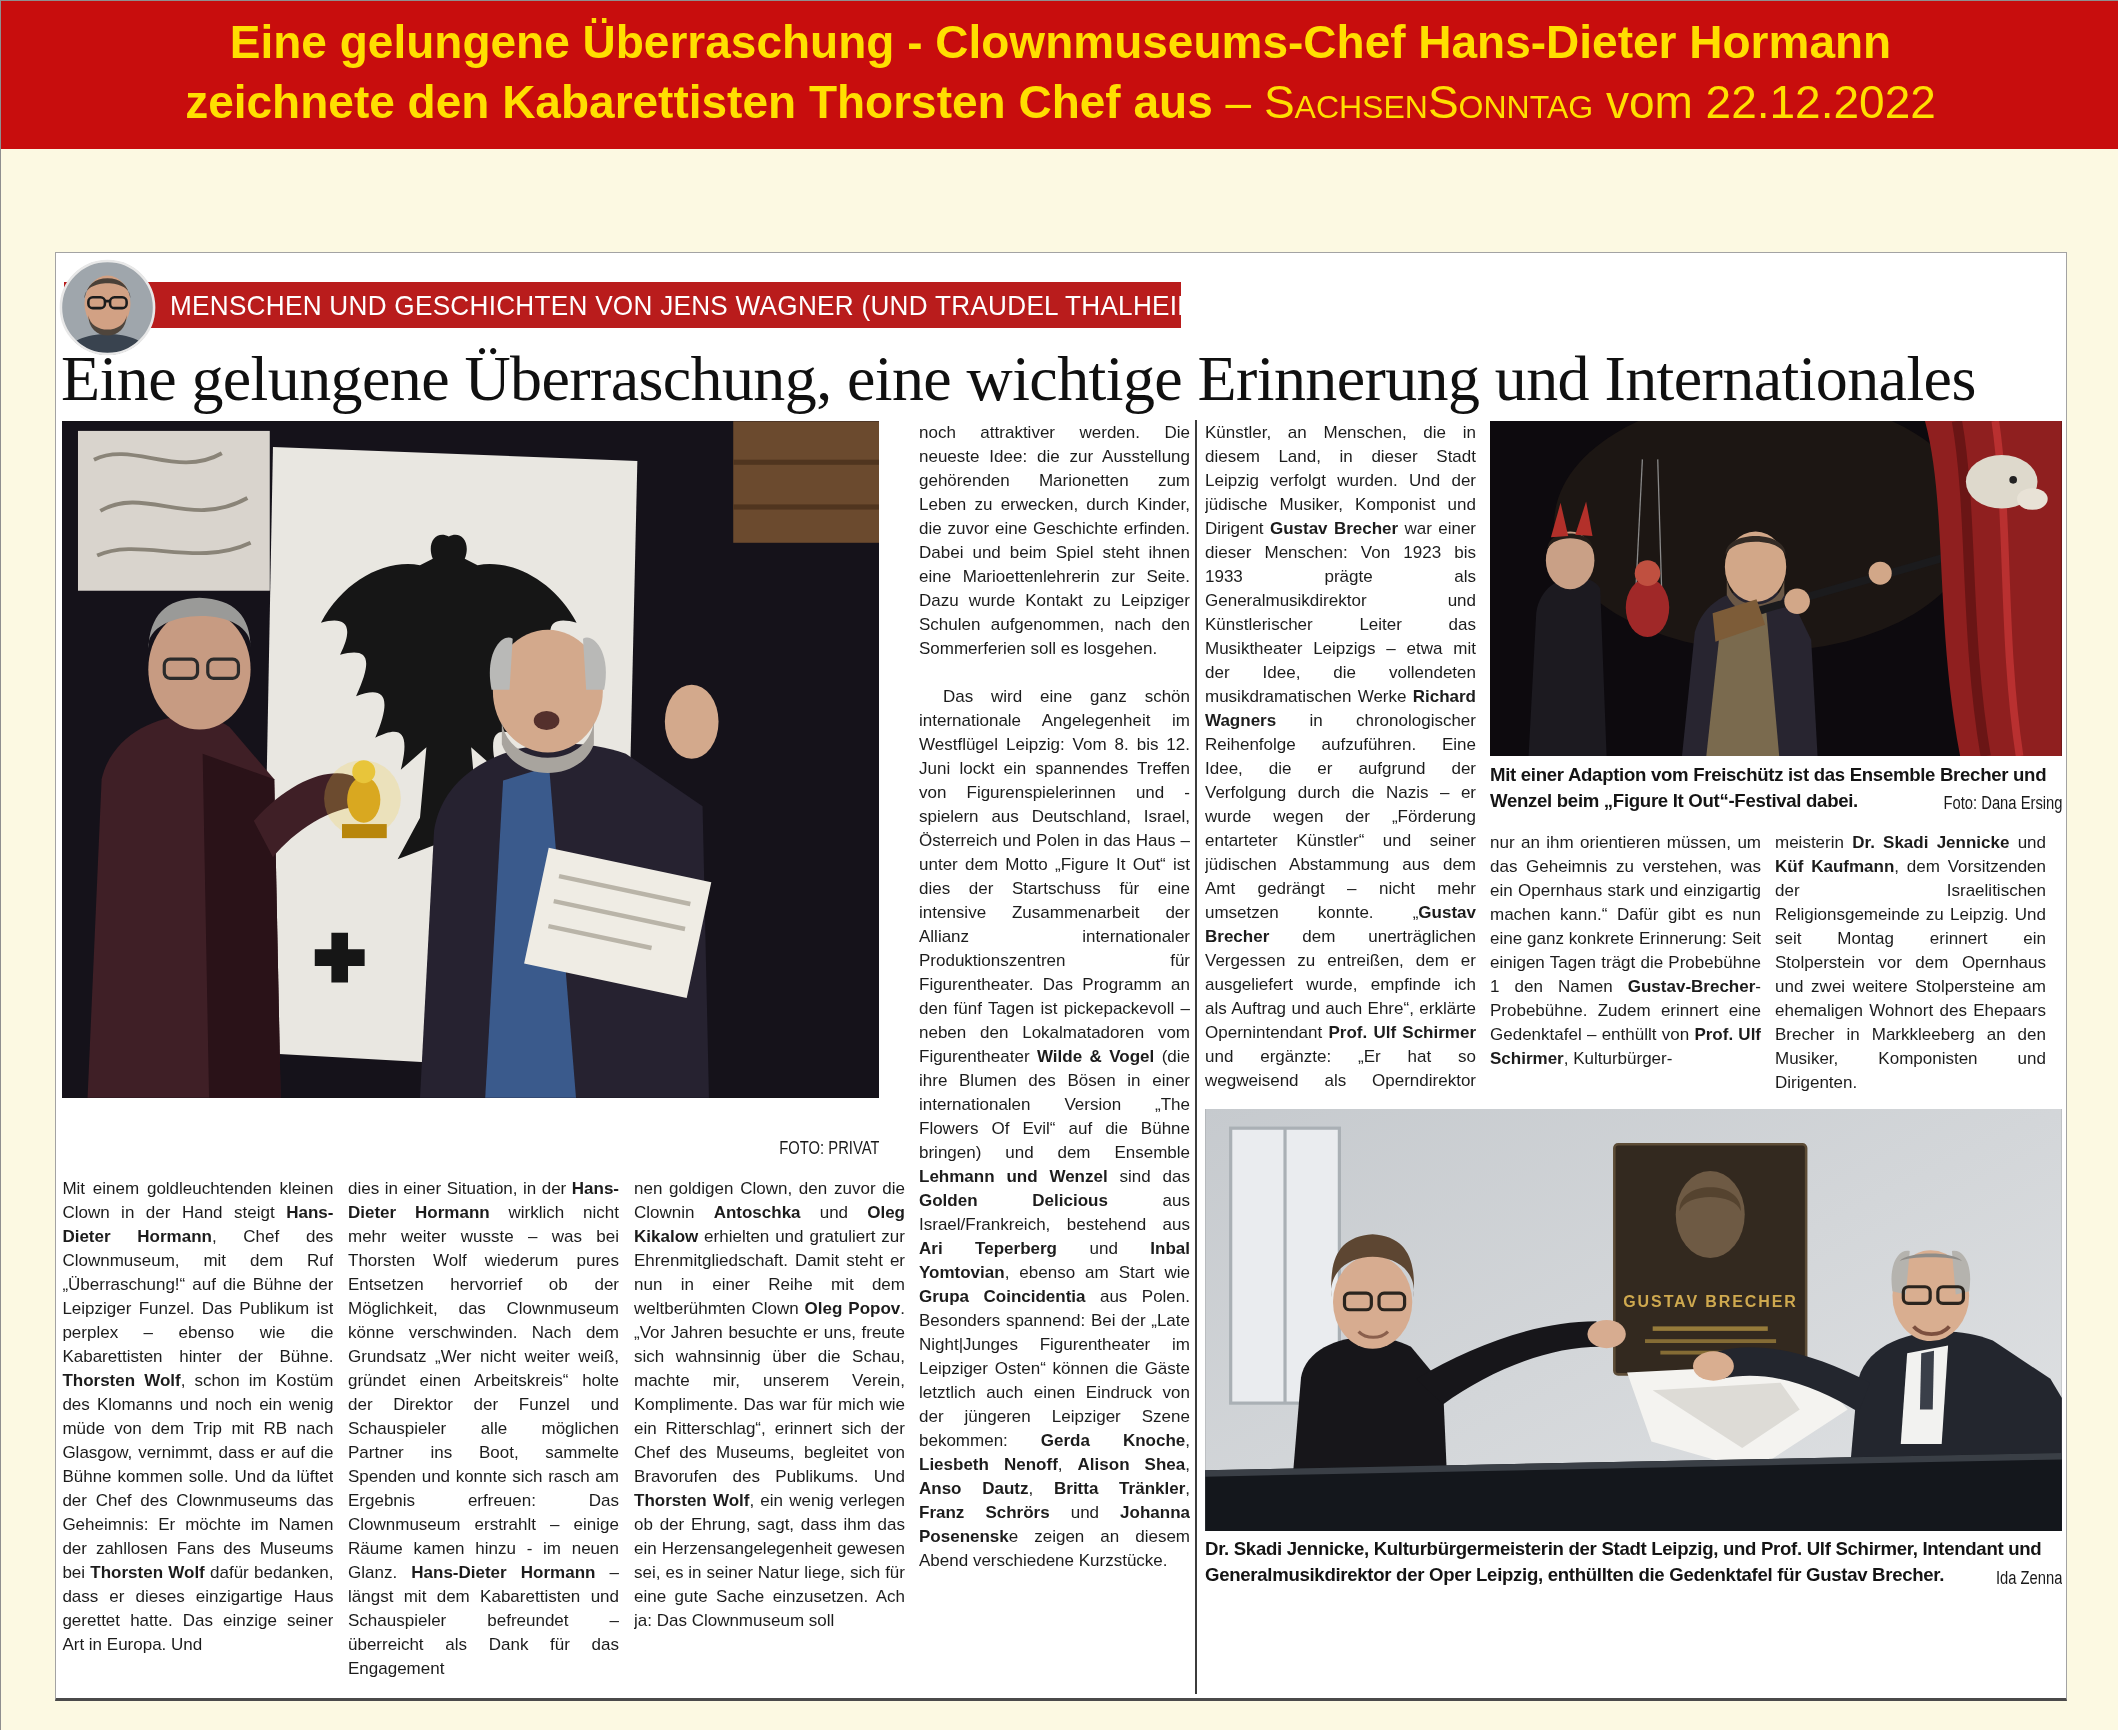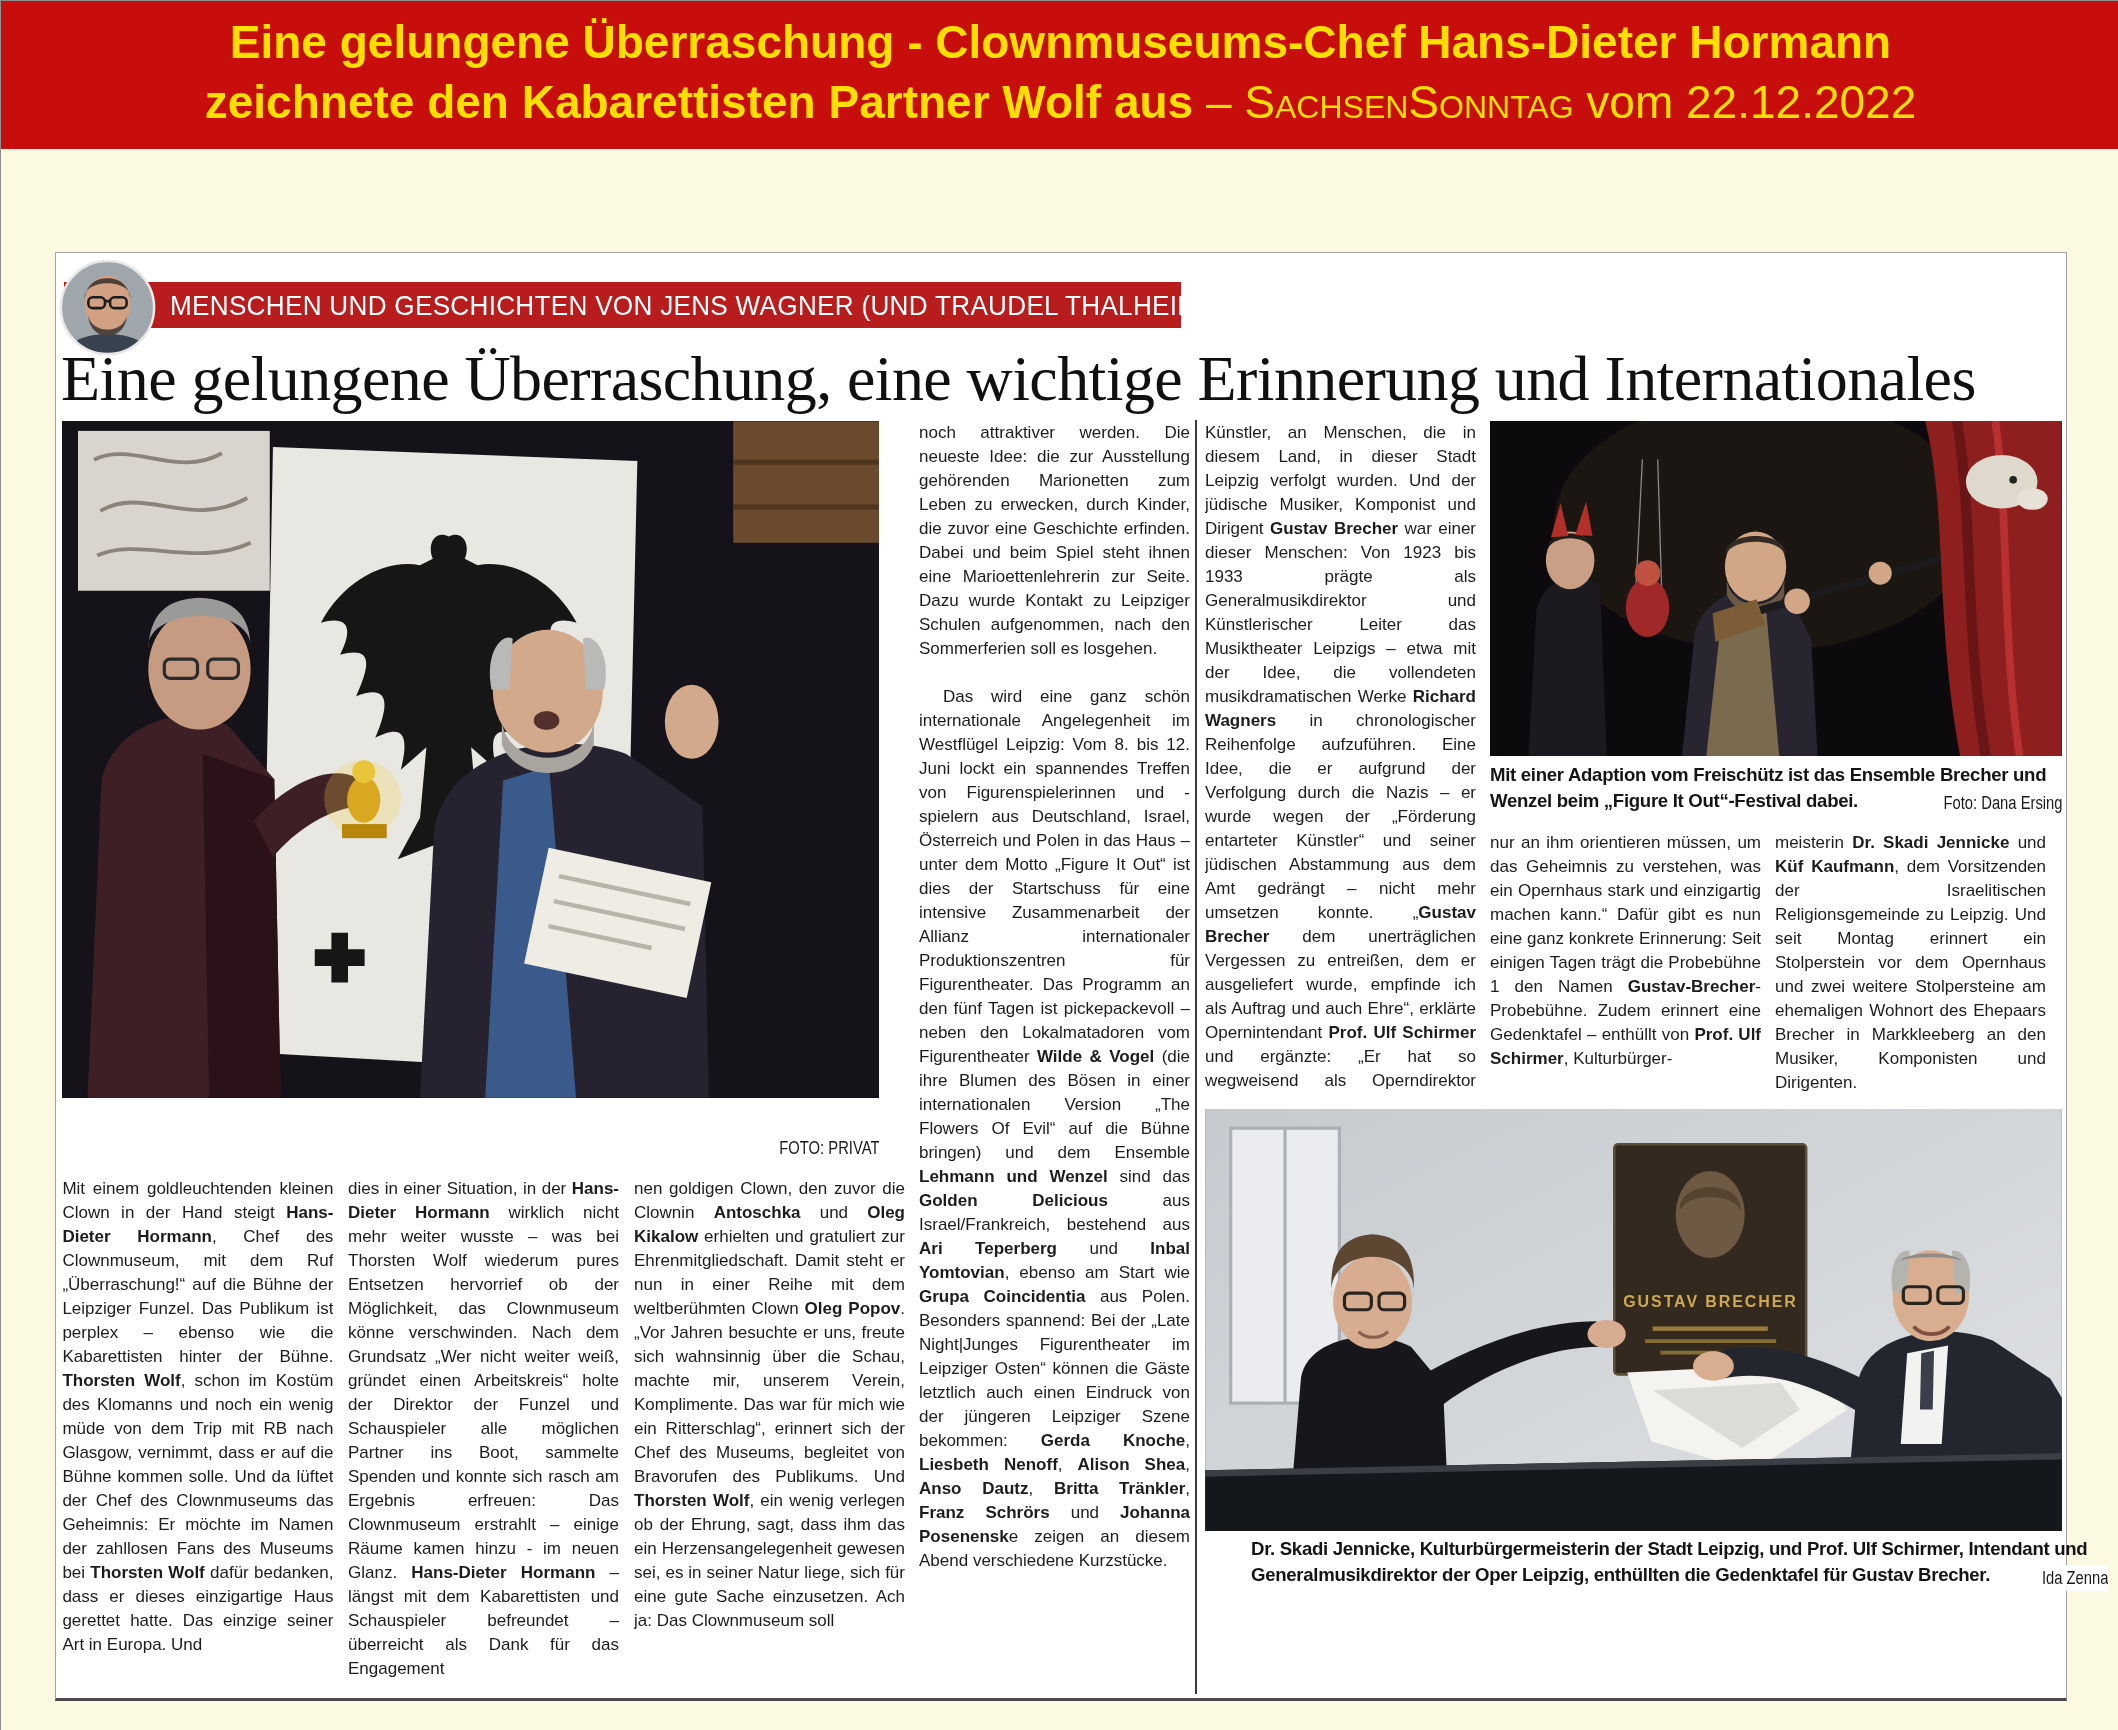--- a/index.html
+++ b/index.html
@@ -66,21 +66,21 @@
     position:absolute;left:397px;top:184px;width:217px;text-align:center;
     font-size:16px;font-weight:bold;color:#cfa94f;letter-spacing:1.9px;
   }
 </style>
 </head>
 <body>
 
 <div class="banner">
   <div class="l1">Eine gelungene Überraschung -  Clownmuseums-Chef Hans-Dieter Hormann</div>
   <div class="l2">
-    <span class="b2">zeichnete den Kabarettisten Partner Wolf aus</span><span> – </span><span class="masthead">SachsenSonntag</span><span class="date"> vom 22.12.2022</span>
+    <span class="b2">zeichnete den Kabarettisten Thorsten Chef aus</span><span> – </span><span class="masthead">SachsenSonntag</span><span class="date"> vom 22.12.2022</span>
   </div>
 </div>
 
 <div class="card">
 
   <div class="kicker-bar">
     <div class="kicker-text">MENSCHEN UND GESCHICHTEN VON JENS WAGNER (UND TRAUDEL THALHEIM)</div>
   </div>
 
   <div class="avatar">
@@ -254,19 +254,19 @@
       <rect x="1092" y="278" width="42" height="26" rx="8" fill="none" stroke="#2a241e" stroke-width="5"></rect>
       <rect x="1146" y="278" width="40" height="26" rx="8" fill="none" stroke="#2a241e" stroke-width="5"></rect>
       <path d="M1108 340 C1122 356 1150 356 1164 340" stroke="#7c4f3e" stroke-width="6" fill="none"></path>
       <path d="M1040 428 C950 382 868 360 798 380 L808 422 C880 406 952 432 1022 474 Z" fill="#23262e"></path>
       <ellipse cx="795" cy="402" rx="32" ry="23" fill="#d9ae90"></ellipse>
       <polygon points="0,565 1340,538 1340,660 0,660" fill="#14171c"></polygon>
       <polygon points="0,565 1340,538 1340,548 0,575" fill="#3a3f46"></polygon>
     </svg>
     <div class="plaque-title">GUSTAV BRECHER</div>
   </div>
-  <div class="caption" style="left:1195px;top:1283px;width:857px;height:56px;">
+  <div class="caption" style="left:1149px;top:1283px;width:857px;height:56px;">
     <span>Dr. Skadi Jennicke, Kulturbürgermeisterin der Stadt Leipzig, und Prof. Ulf Schirmer, Intendant und Generalmusikdirektor der Oper Leipzig, enthüllten die Gedenktafel für Gustav Brecher.</span>
     <span class="credit">Ida Zenna</span>
   </div>
 
 </div>
 
 
 </body></html>

